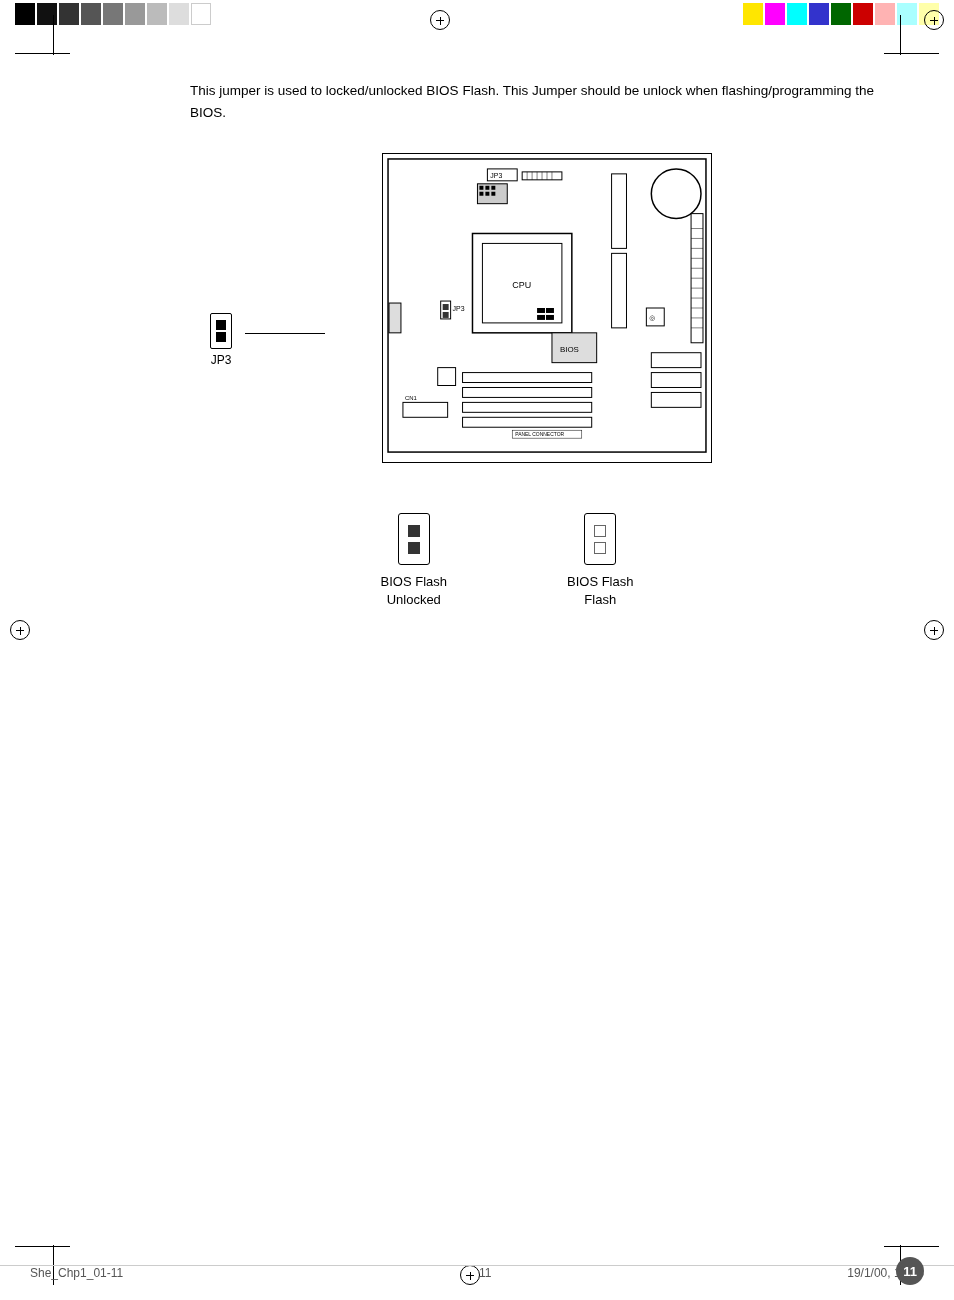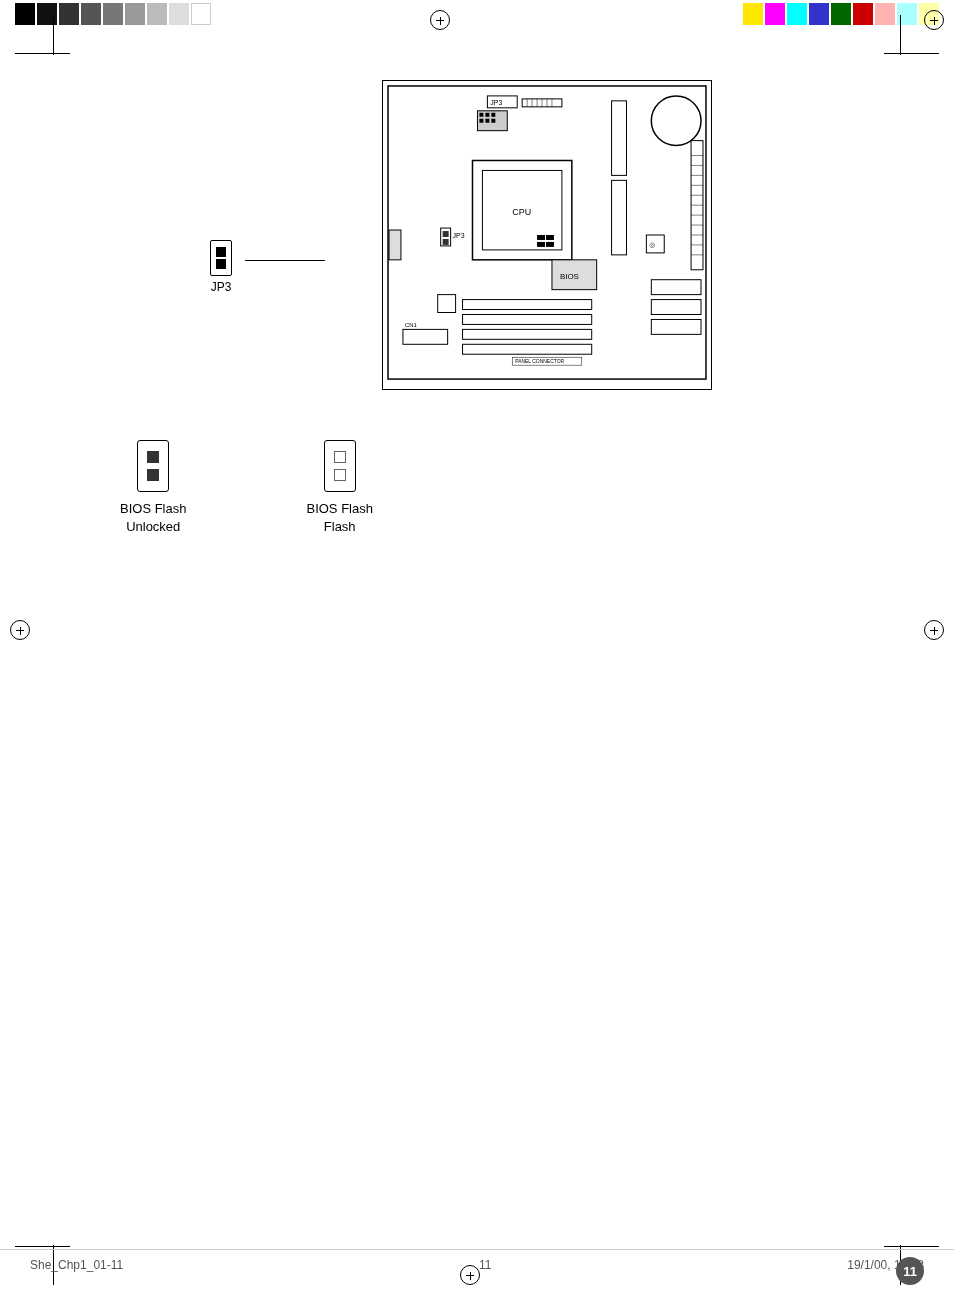--- a/index.html
+++ b/index.html
@@ -114,20 +114,21 @@
     }
 
     
     .mb-container {
       margin-left: 80px;
     }
 
     
     .jumper-diagrams {
       display: flex;
+      justify-content: center;
       gap: 120px;
       margin-left: 0;
       margin-bottom: 40px;
     }
 
     .jumper-item {
       display: flex;
       flex-direction: column;
       align-items: center;
       gap: 8px;
@@ -167,21 +168,21 @@
 
     
     .footer {
       position: absolute;
       bottom: 20px;
       left: 0;
       right: 0;
       display: flex;
       align-items: center;
       justify-content: space-between;
-      padding: 8px 30px;
+      padding: 0 30px;
       font-size: 12px;
       border-top: 1px solid #ccc;
     }
 
     .footer-left { color: #555; }
     .footer-center { color: #555; }
     .footer-right { color: #555; }
 
     .page-number-badge {
       background: #555;
@@ -318,20 +319,21 @@
 
 <div class="reg-circle rc-top-left"></div>
 <div class="reg-circle rc-top-right" style="top:10px;right:10px;"></div>
 <div class="reg-circle rc-mid-left"></div>
 <div class="reg-circle rc-mid-right"></div>
 <div class="reg-circle rc-bot-center"></div>
 
 <div class="main-content">
 
 
+  <div class="section-body">This jumper is used to locked/unlocked BIOS Flash. This Jumper should be unlock when flashing/programming the BIOS.</div>
 
   <div class="diagram-area" style="height:330px;margin-bottom:30px;">
 
     <div class="jp3-label-area" style="left:90px;top:160px;">
       <div class="jp3-jumper-icon">
         <div class="jumper-pin-filled"></div>
         <div class="jumper-pin-filled"></div>
       </div>
       <span class="jp3-text">JP3</span>
     </div>

